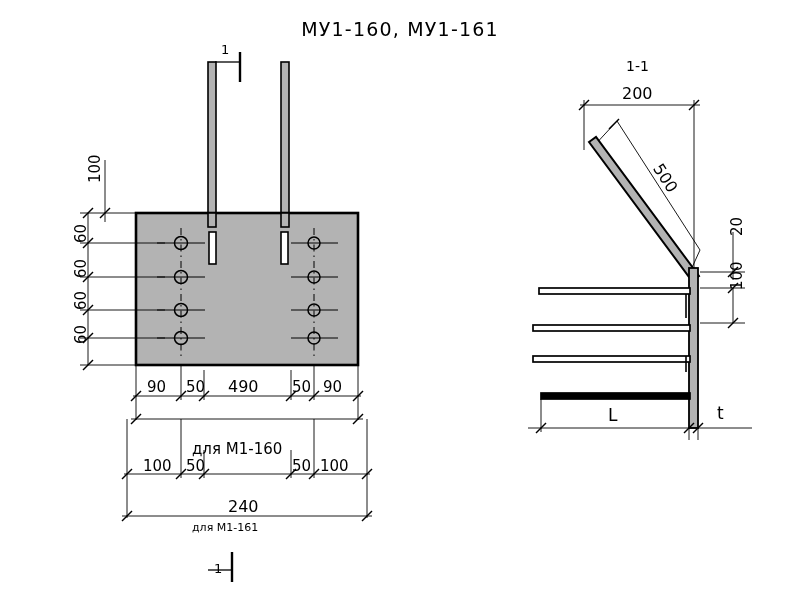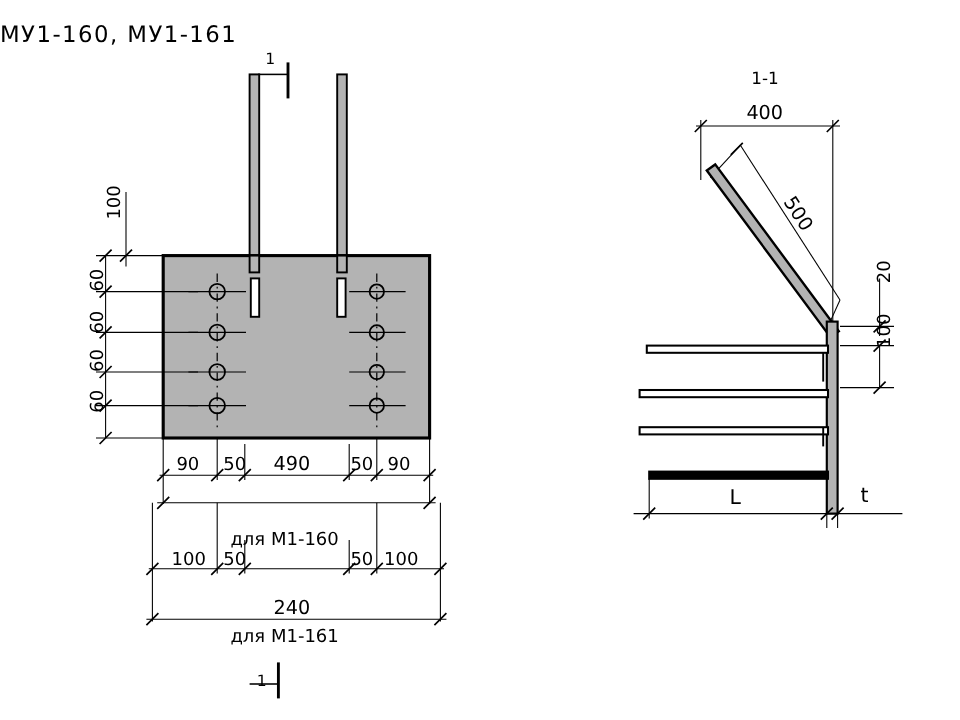--- a/index.html
+++ b/index.html
@@ -4,21 +4,21 @@
 <style>
   html,body{margin:0;padding:0;background:#ffffff;}
   body{
     width:800px;height:600px;position:relative;overflow:hidden;
     font-family:"DejaVu Sans", sans-serif;
     color:#000;
   }
   #sheet{position:absolute;inset:0;width:800px;height:600px;}
   .txt{position:absolute;white-space:pre;font-family:"DejaVu Sans",sans-serif;}
   #title{
-    left:0;top:18px;width:800px;text-align:left;
+    left:0;top:18px;width:800px;text-align:center;
     font-size:19px;letter-spacing:1.2px;font-weight:normal;
   }
   svg{position:absolute;left:0;top:0;}
 </style>
 </head>
 <body>
 
 <div id="sheet">
 
   <div class="txt" id="title">МУ1-160, МУ1-161</div>
@@ -235,23 +235,23 @@
   <div class="txt" style="left:292px;top:378px;font-size:15px;">50</div>
   <div class="txt" style="left:323px;top:378px;font-size:15px;">90</div>
   <div class="txt" style="left:228px;top:377px;font-size:16px;">490</div>
   <div class="txt" style="left:192px;top:440px;font-size:15px;">для М1-160</div>
 
   <div class="txt" style="left:143px;top:457px;font-size:15px;">100</div>
   <div class="txt" style="left:186px;top:457px;font-size:15px;">50</div>
   <div class="txt" style="left:292px;top:457px;font-size:15px;">50</div>
   <div class="txt" style="left:320px;top:457px;font-size:15px;">100</div>
   <div class="txt" style="left:228px;top:497px;font-size:16px;">240</div>
-  <div class="txt" style="left:192px;top:521px;font-size:15px;text-align:right;">для М1-161</div>
+  <div class="txt" style="left:192px;top:521px;font-size:11px;text-align:right;">для М1-161</div>
 
   <div class="txt" style="left:626px;top:58px;font-size:14px;">1-1</div>
-  <div class="txt" style="left:622px;top:84px;font-size:16px;">400</div>
+  <div class="txt" style="left:622px;top:84px;font-size:16px;">200</div>
   <div class="txt" style="left:665px;top:160px;font-size:16px;transform:rotate(57deg);transform-origin:left top;">500</div>
   <div class="txt" style="left:728px;top:236px;font-size:15px;transform:rotate(-90deg);transform-origin:left top;">20</div>
   <div class="txt" style="left:728px;top:290px;font-size:15px;transform:rotate(-90deg);transform-origin:left top;">100</div>
   <div class="txt" style="left:608px;top:405px;font-size:17px;">L</div>
   <div class="txt" style="left:717px;top:403px;font-size:17px;">t</div>
 
 </div>
 
 </body></html>

